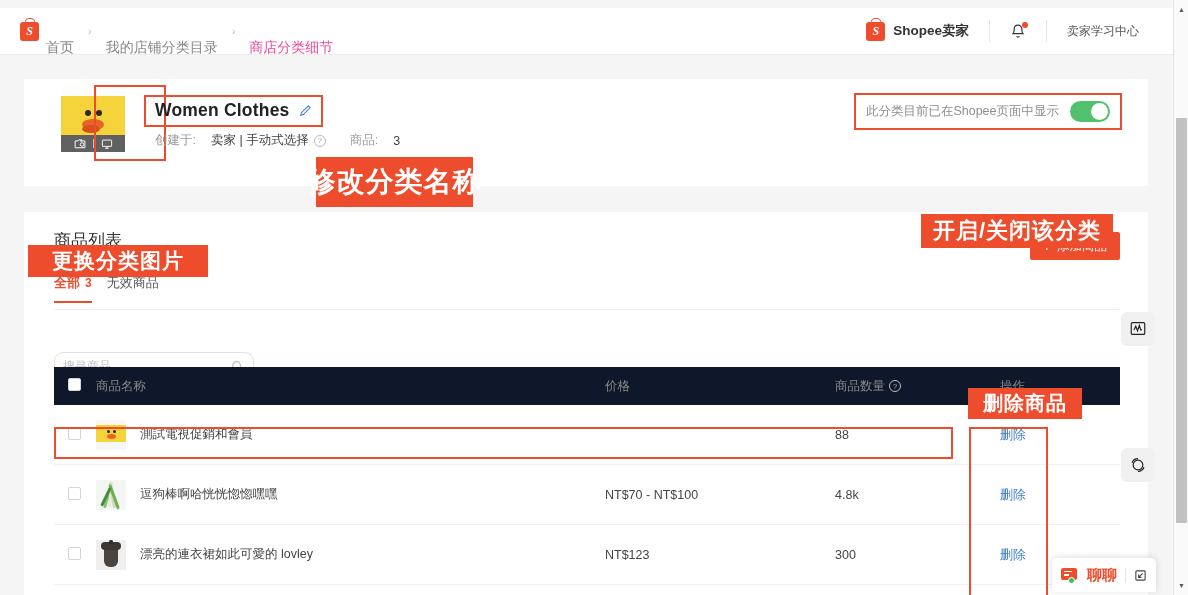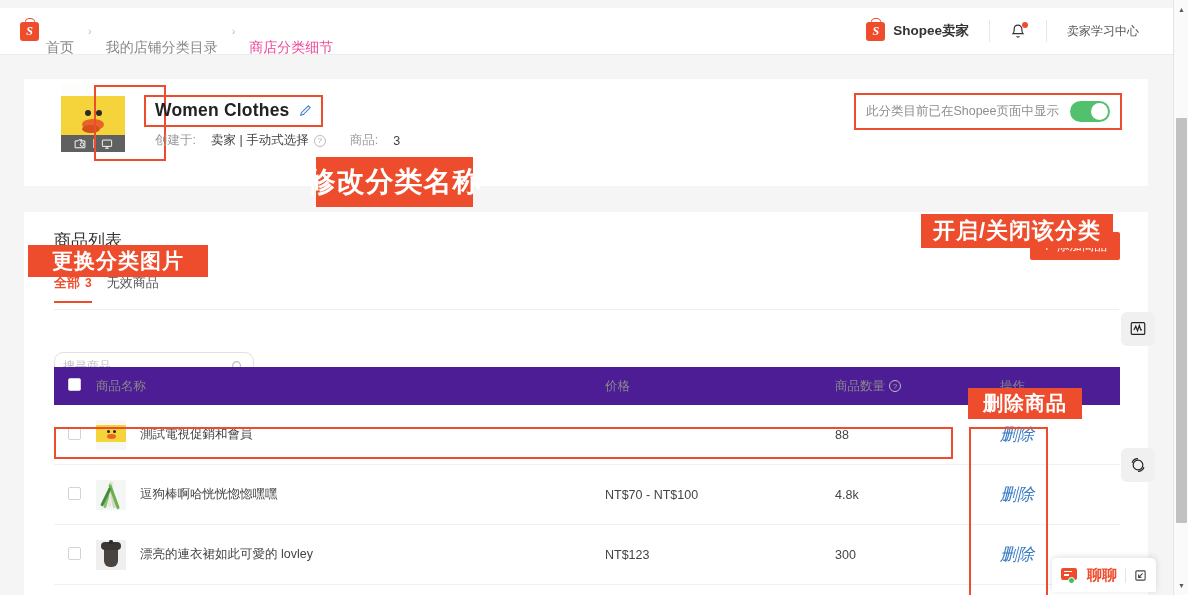--- a/index.html
+++ b/index.html
@@ -189,21 +189,21 @@
     flex: 1; border: none; outline: none; font-size: 12px; color: #333;
     padding: 0 8px; background: transparent; font-family: inherit;
   }
   .search-wrap input::placeholder { color: #bdbdbd; }
   .search-wrap .si { padding-right: 9px; color: #bdbdbd; display: flex; }
 
   
   .tbl { position: absolute; left: 30px; top: 155px; width: 1066px; }
   .thead {
     display: flex; align-items: center; height: 38px;
-    background: #4c1d95; font-size: 12.5px; color: #888;
+    background: #0f172a; font-size: 12.5px; color: #888;
   }
   .trow {
     display: flex; align-items: center; height: 60px;
     border-bottom: 1px solid #f0f0f0; font-size: 12.5px; color: #444;
   }
   .c-check { width: 42px; padding-left: 14px; flex: none; }
   .c-name  { flex: 1; display: flex; align-items: center; gap: 14px; }
   .c-price { width: 230px; flex: none; }
   .c-qty   { width: 165px; flex: none; display: flex; align-items: center; gap: 4px; }
   .c-act   { width: 120px; flex: none; }
@@ -234,21 +234,21 @@
     background:#4a4440; border-radius: 3px 3px 6px 6px;
   }
   .p3 .sh {
     position:absolute; left:18%; top:8%; width:64%; height:26%;
     background:#3b3633; border-radius: 4px;
   }
   .p3 .hd {
     position:absolute; left:42%; top:2%; width:16%; height:12%;
     background:#2f2b29; border-radius:50%;
   }
-  .del-link { color: #3b7cc4; font-size: 17px; cursor: pointer; font-style: italic; }
+  .del-link { color: #3b7cc4; font-size: 13px; cursor: pointer; }
   .qmark {
     display: inline-flex; align-items: center; justify-content: center;
     width: 12px; height: 12px; border: 1px solid #bdbdbd; border-radius: 50%;
     font-size: 8px; color: #aaa;
   }
 
   
   .hl { position: absolute; border: 2px solid #ee4d2d; pointer-events: none; }
   .hl-header { left: 54px; top: 361px; width: 899px; height: 32px; }
   .hl-actions { left: 969px; top: 361px; width: 79px; height: 232px; }

